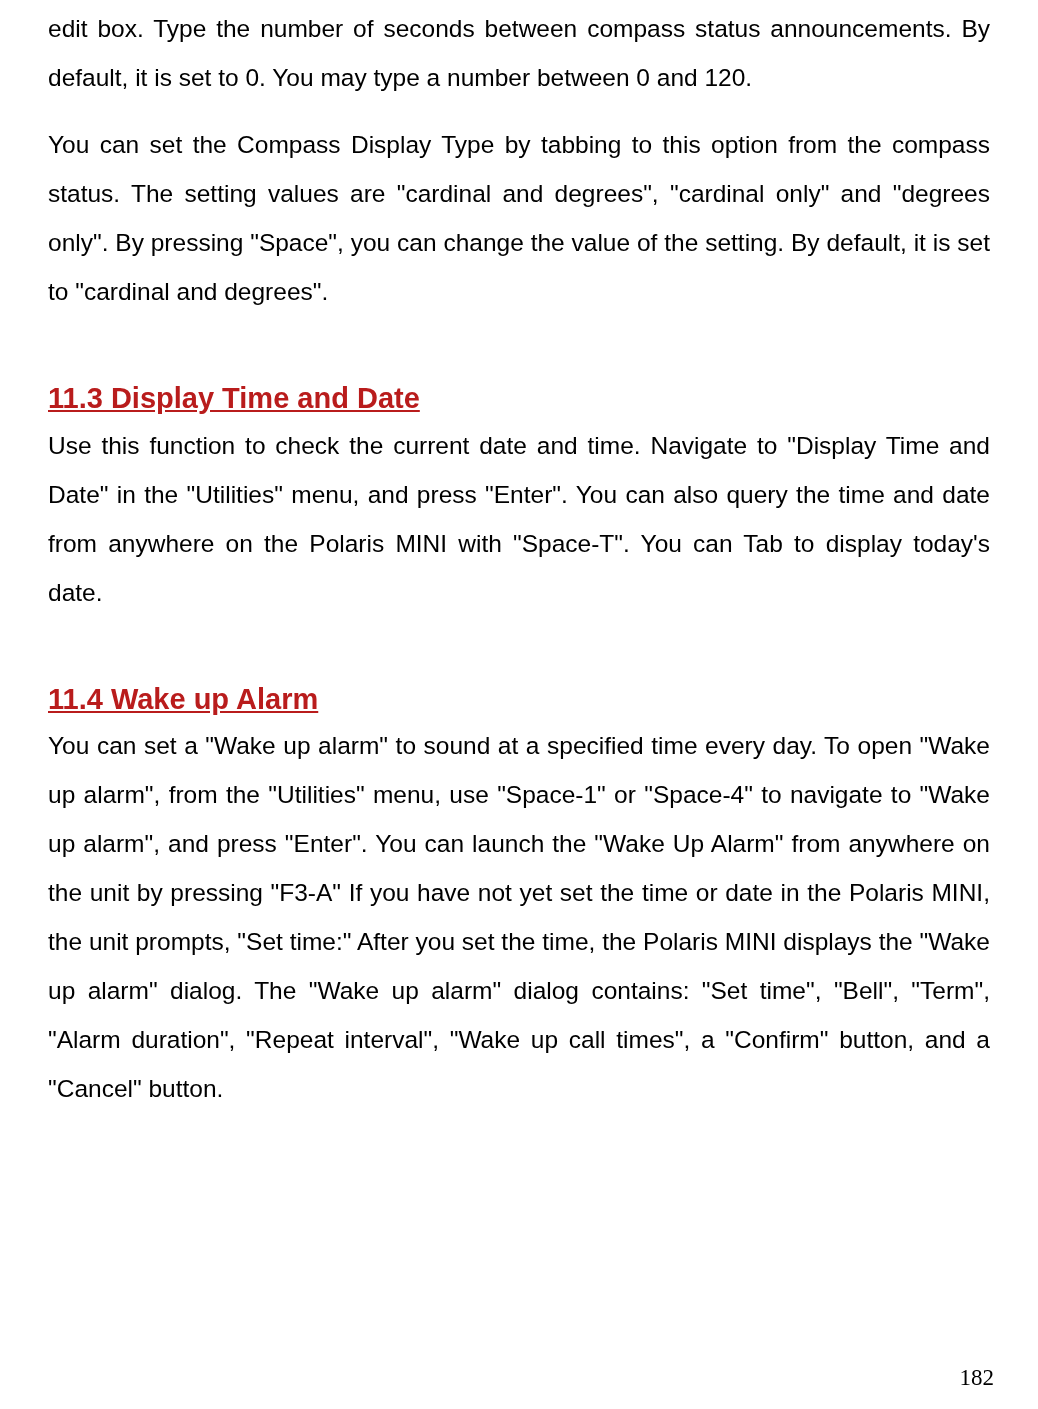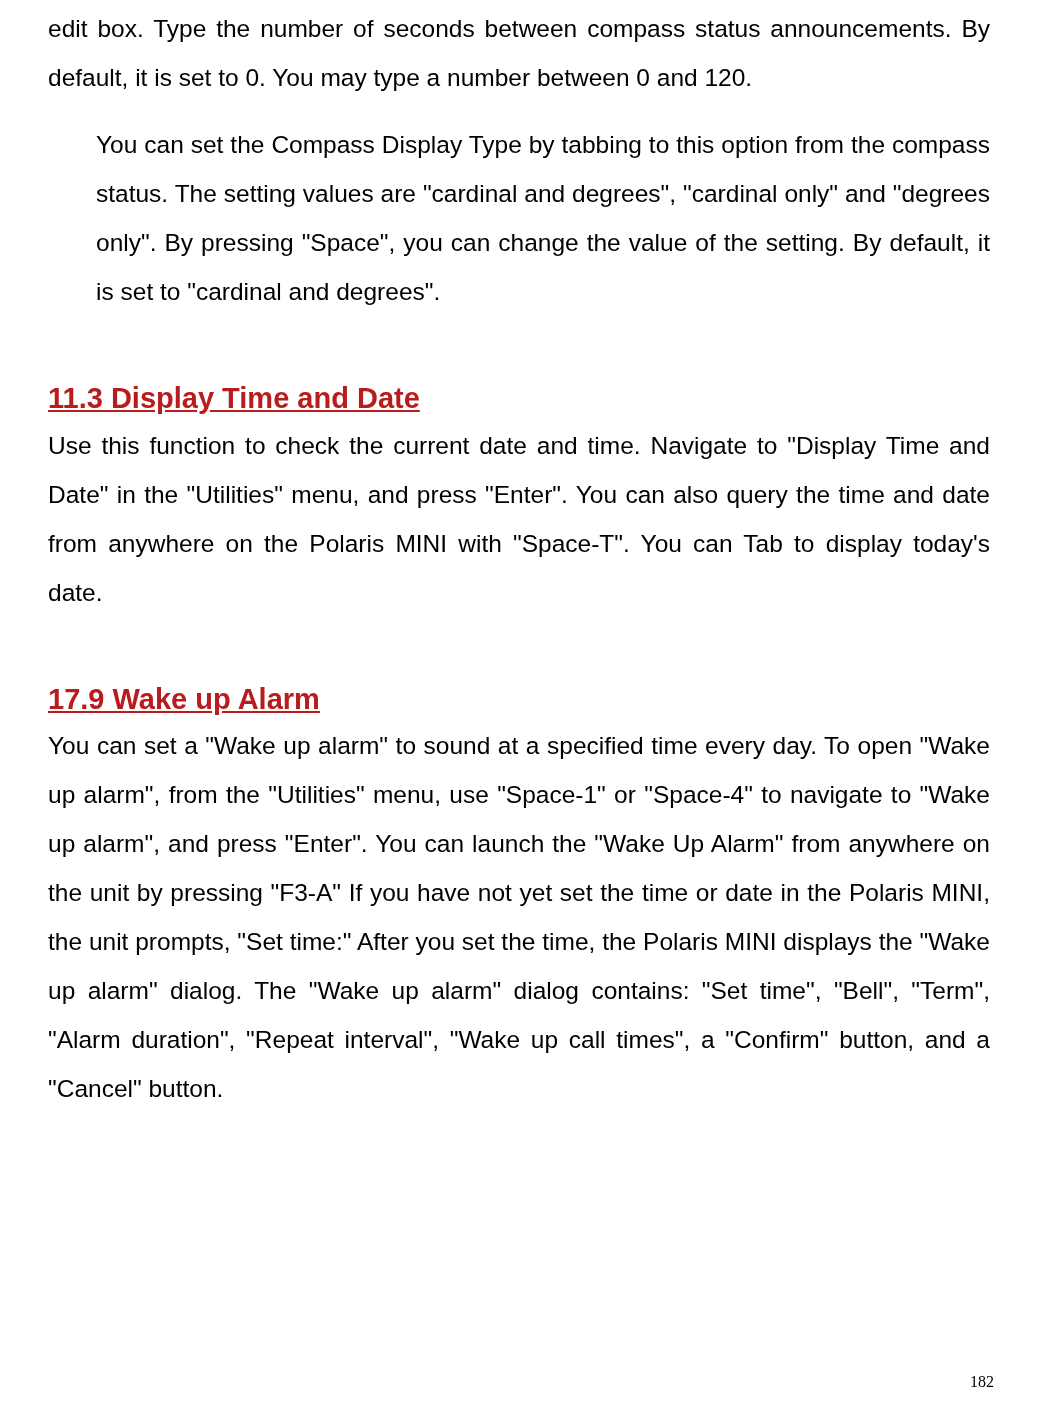--- a/index.html
+++ b/index.html
@@ -20,56 +20,55 @@
     }
     .para {
       font-size: 24.5px;
       line-height: 2.0;
       color: #000;
       text-align: justify;
       margin-bottom: 0;
     }
     .para-spaced {
       margin-top: 18px;
-      margin-left: 48px;
     }
     .section-gap {
       height: 62px;
     }
     .heading {
       font-size: 29px;
       font-weight: bold;
       text-decoration: underline;
       color: #b91c1c;
       margin-bottom: 2px;
       line-height: 1.4;
     }
     .page-number {
       position: absolute;
       bottom: 18px;
       right: 44px;
       font-family: "Times New Roman", serif;
-      font-size: 16px;
+      font-size: 23px;
       color: #000;
     }
   </style>
 </head>
 <body>
 
 <div class="content">
 
   <p class="para">edit box. Type the number of seconds between compass status announcements. By default, it is set to 0. You may type a number between 0 and 120.</p>
 
   <p class="para para-spaced">You can set the Compass Display Type by tabbing to this option from the compass status. The setting values are "cardinal and degrees", "cardinal only" and "degrees only". By pressing "Space", you can change the value of the setting. By default, it is set to "cardinal and degrees".</p>
 
   <div class="section-gap"></div>
 
   <h2 class="heading">11.3 Display Time and Date</h2>
   <p class="para">Use this function to check the current date and time. Navigate to "Display Time and Date" in the "Utilities" menu, and press "Enter". You can also query the time and date from anywhere on the Polaris MINI with "Space-T". You can Tab to display today's date.</p>
 
   <div class="section-gap"></div>
 
-  <h2 class="heading">17.9 Wake up Alarm</h2>
+  <h2 class="heading">11.4 Wake up Alarm</h2>
   <p class="para">You can set a "Wake up alarm" to sound at a specified time every day. To open "Wake up alarm", from the "Utilities" menu, use "Space-1" or "Space-4" to navigate to "Wake up alarm", and press "Enter". You can launch the "Wake Up Alarm" from anywhere on the unit by pressing "F3-A" If you have not yet set the time or date in the Polaris MINI, the unit prompts, "Set time:" After you set the time, the Polaris MINI displays the "Wake up alarm" dialog. The "Wake up alarm" dialog contains: "Set time", "Bell", "Term", "Alarm duration", "Repeat interval", "Wake up call times", a "Confirm" button, and a "Cancel" button.</p>
 
 </div>
 
 <div class="page-number">182</div>
 
 </body></html>

